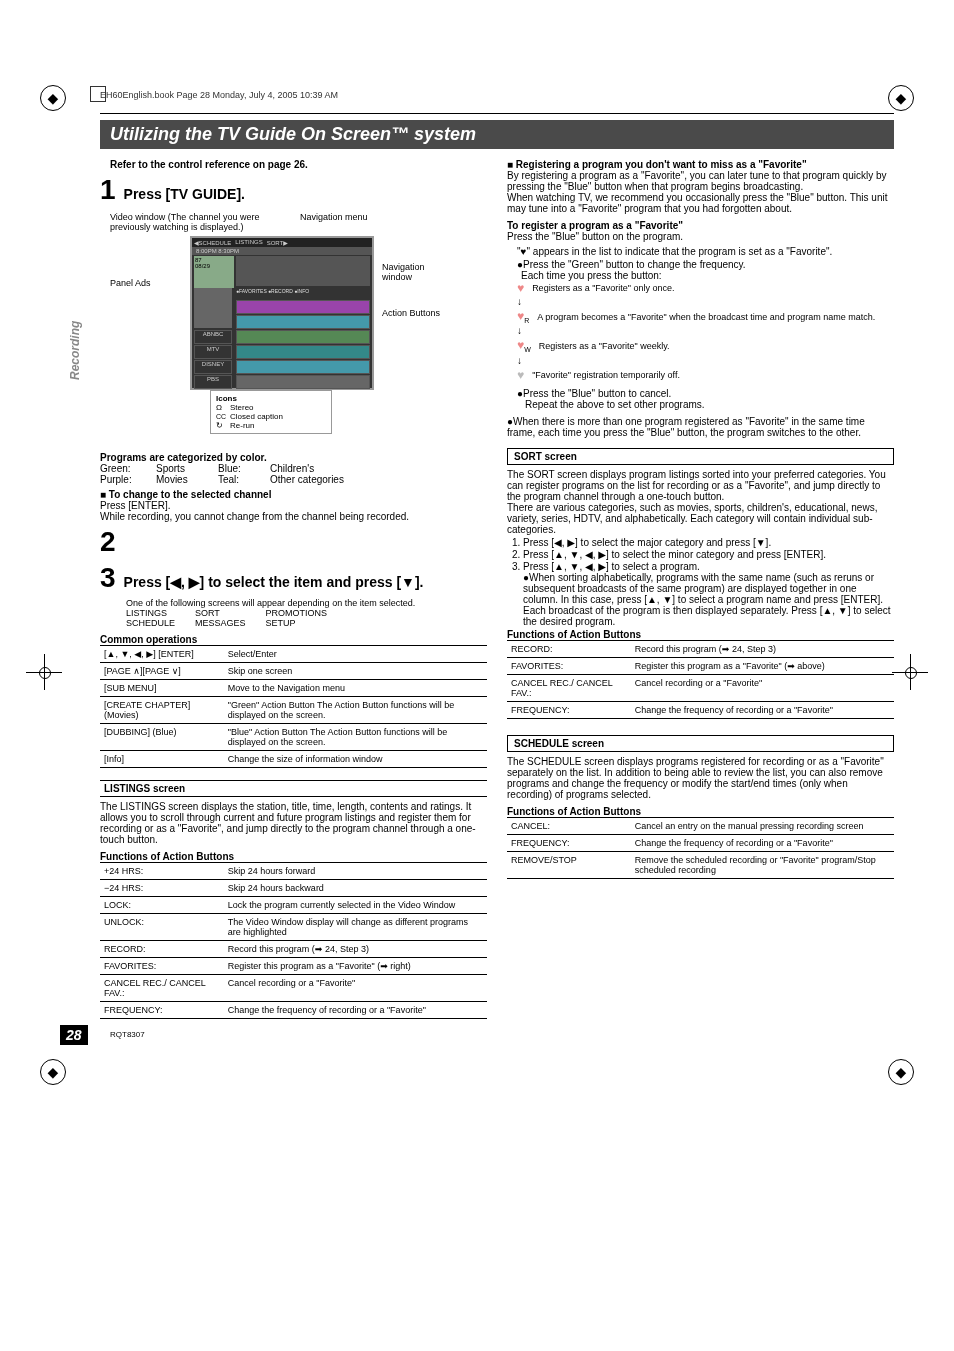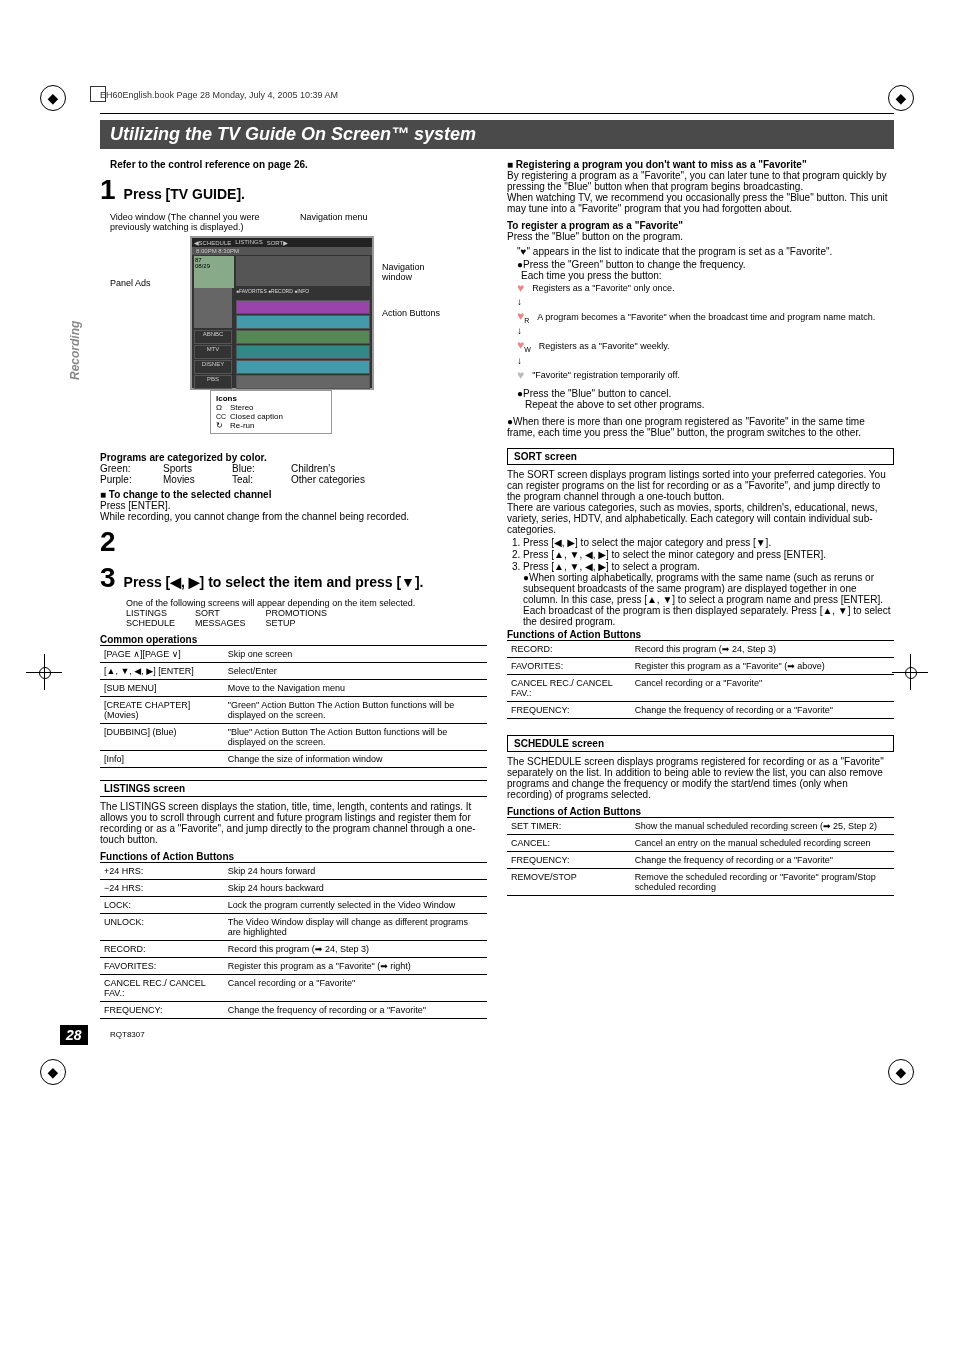--- a/index.html
+++ b/index.html
@@ -111,21 +111,21 @@
   .icons-box {
     border: 1px solid #999;
     background: #fff;
     color: #000;
     padding: 3px 5px;
     font-size: 8px;
     width: 110px;
   }
   .cat-row {
     display: flex;
-    gap: 19px;
+    gap: 12px;
   }
   .hdr-box {
     font-weight: bold;
     border-top: 1px solid #000;
     border-bottom: 1px solid #000;
     padding: 2px 4px;
     margin: 6px 0 4px 0;
   }
   table.tbl {
     border-collapse: collapse;
@@ -320,27 +320,27 @@
         <div>
           <div>PROMOTIONS</div>
           <div>SETUP</div>
         </div>
       </div>
 
       <div class="bold" style="margin-top:6px">Common operations</div>
       <table class="tbl">
         <tbody>
             <tr>
-              <td>[PAGE ∧][PAGE ∨]</td>
-              <td>Skip one screen</td>
-            </tr>
-        <tr>
               <td>[▲, ▼, ◀, ▶]
 [ENTER]</td>
               <td>Select/Enter</td>
+            </tr>
+        <tr>
+              <td>[PAGE ∧][PAGE ∨]</td>
+              <td>Skip one screen</td>
             </tr>
         <tr>
               <td>[SUB MENU]</td>
               <td>Move to the Navigation menu</td>
             </tr>
         <tr>
               <td>[CREATE CHAPTER] (Movies)</td>
               <td>"Green" Action Button
 The Action Button functions will be displayed on the screen.</td>
             </tr>
@@ -478,27 +478,23 @@
             </tr>
       </tbody>
         </table>
 
       <div class="sort-heading">SCHEDULE screen</div>
       <div>The SCHEDULE screen displays programs registered for recording or as a "Favorite" separately on the list. In addition to being able to review the list, you can also remove programs and change the frequency or modify the start/end times (only when recording) of programs selected.</div>
 
       <div class="bold" style="margin-top:6px">Functions of Action Buttons</div>
       <table class="tbl">
         <tbody>
-            <tr>
-              <td>SET TIMER:</td>
-              <td>Show the manual scheduled recording screen (➡ 25, Step 2)</td>
-            </tr>
         <tr>
               <td>CANCEL:</td>
-              <td>Cancel an entry on the manual scheduled recording screen</td>
+              <td>Cancel an entry on the manual pressing recording screen</td>
             </tr>
         <tr>
               <td>FREQUENCY:</td>
               <td>Change the frequency of recording or a "Favorite"</td>
             </tr>
         <tr>
               <td>REMOVE/STOP</td>
               <td>Remove the scheduled recording or "Favorite" program/Stop scheduled recording</td>
             </tr>
         <tr>

